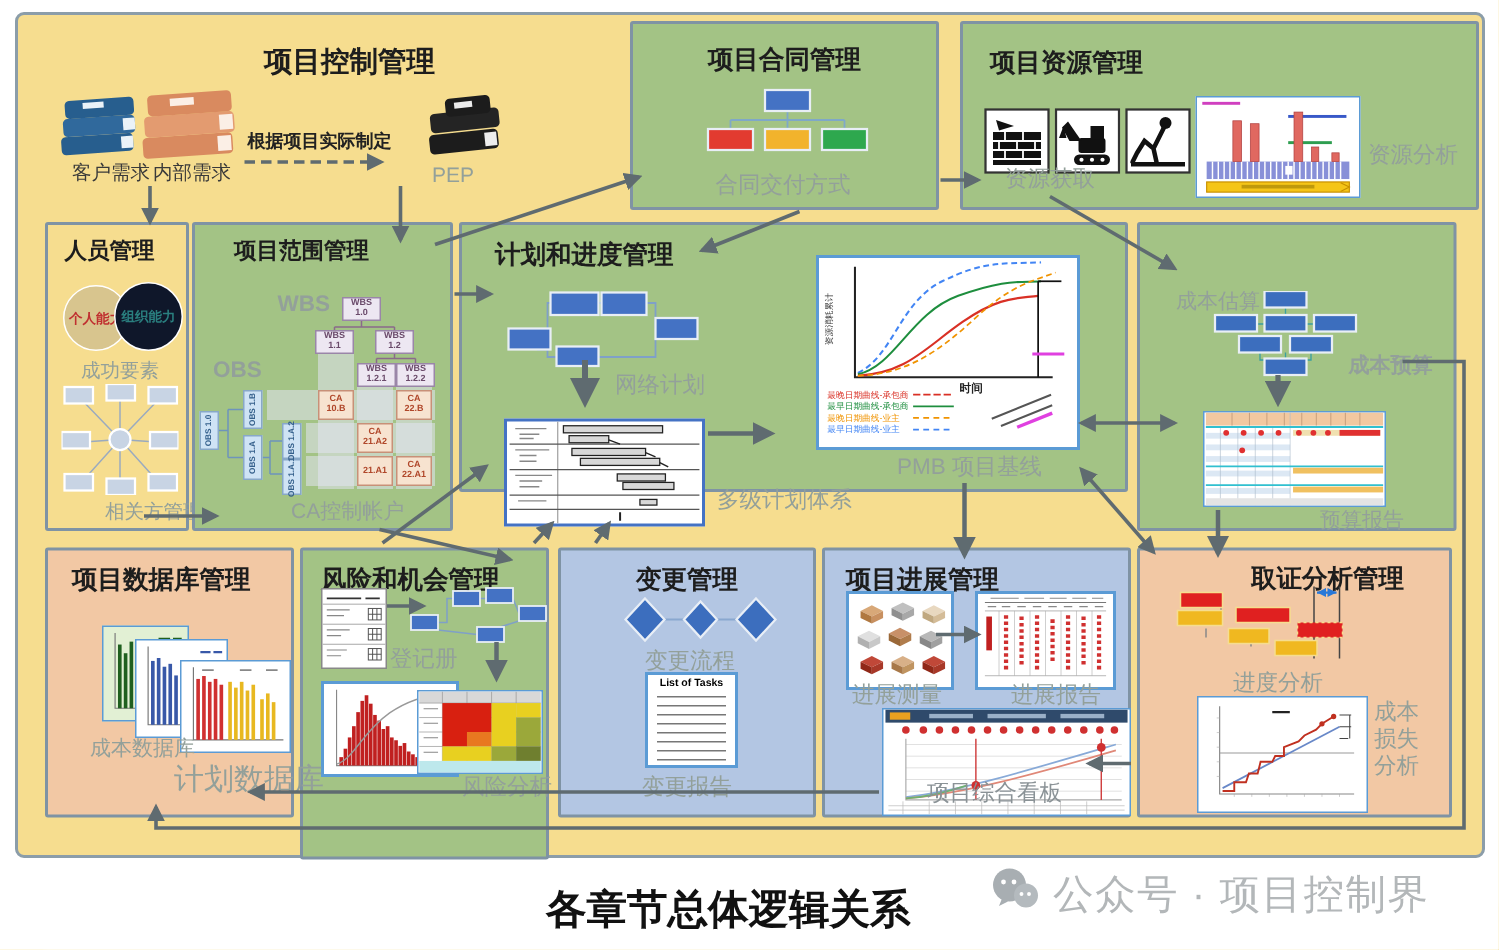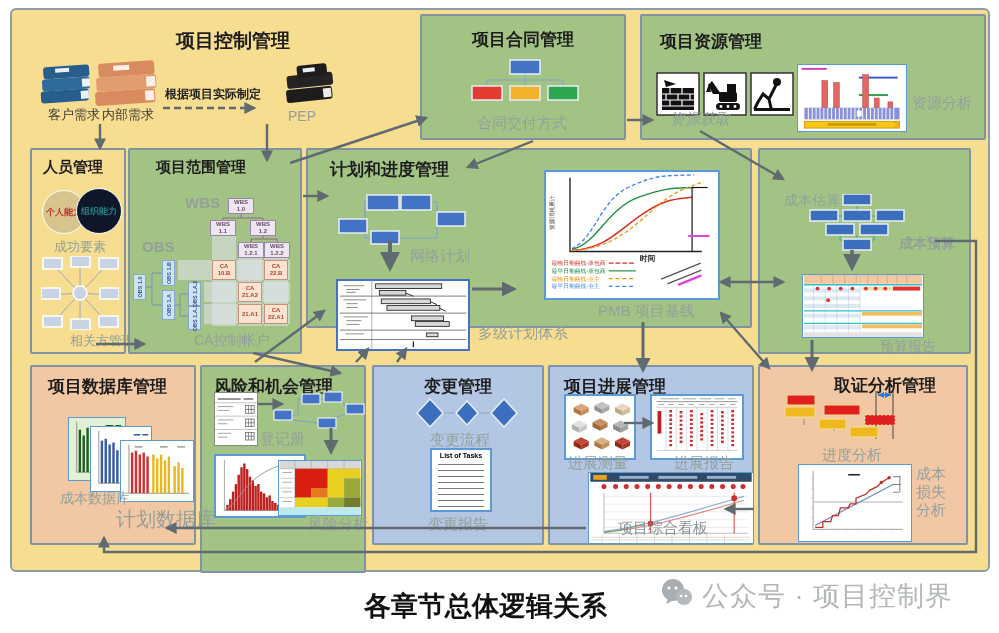--- a/index.html
+++ b/index.html
@@ -104,21 +104,21 @@
       <circle cx="18" cy="34.5" r="1.4" fill="#fff"></circle>
         <circle cx="25" cy="34.5" r="1.4" fill="#fff"></circle>
         <circle cx="32" cy="34.5" r="1.4" fill="#fff"></circle>
     </svg>
     <svg class="abs" style="left:108px;top:56px;" width="44" height="44">
       <rect x="1" y="1" width="42" height="42" fill="#fff" stroke="#333" stroke-width="1.5"></rect>
       <circle cx="27" cy="10" r="4" fill="#111"></circle>
       <path d="M26,13 L19,27 L21,36 M19,27 L13,22 L8,30 M8,30 L5,36" stroke="#111" stroke-width="3" fill="none" stroke-linecap="round"></path>
       <rect x="4" y="36" width="36" height="3" fill="#111"></rect>
     </svg>
-    <div class="glabel" style="left:28px;top:94px;font-style:italic;">资源获取</div>
+    <div class="glabel" style="left:28px;top:94px;">资源获取</div>
     <svg class="mini" style="left:155px;top:48px;width:110px;height:68px;border-width:1px;" viewBox="0 0 110 68">
       <rect x="3" y="3" width="26" height="2" fill="#D040C0"></rect>
       <rect x="62" y="12" width="40" height="2" fill="#3858C8"></rect>
       <rect x="62" y="30" width="30" height="2" fill="#2E9E50"></rect>
       <g fill="#8890D8">
         <rect x="6" y="44" width="98" height="12"></rect>
       </g>
       <g stroke="#fff" stroke-width="1">
           <path d="M10,44 v12 M14,44 v12 M18,44 v12 M22,44 v12 M26,44 v12 M30,44 v12 M34,44 v12 M38,44 v12 M42,44 v12 M46,44 v12 M50,44 v12 M54,44 v12 M58,44 v12 M62,44 v12 M66,44 v12 M70,44 v12 M74,44 v12 M78,44 v12 M82,44 v12 M86,44 v12 M90,44 v12 M94,44 v12 M98,44 v12"></path>
         </g>

